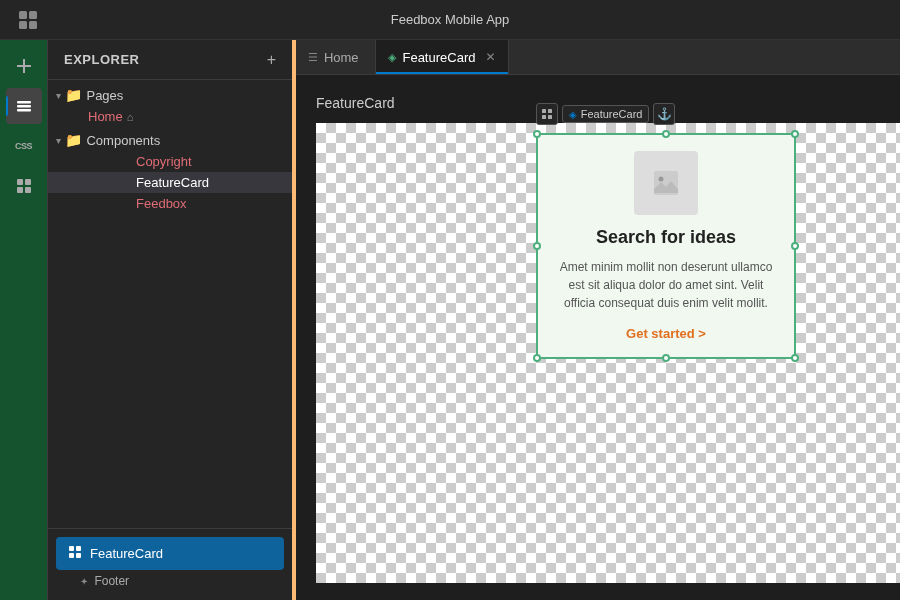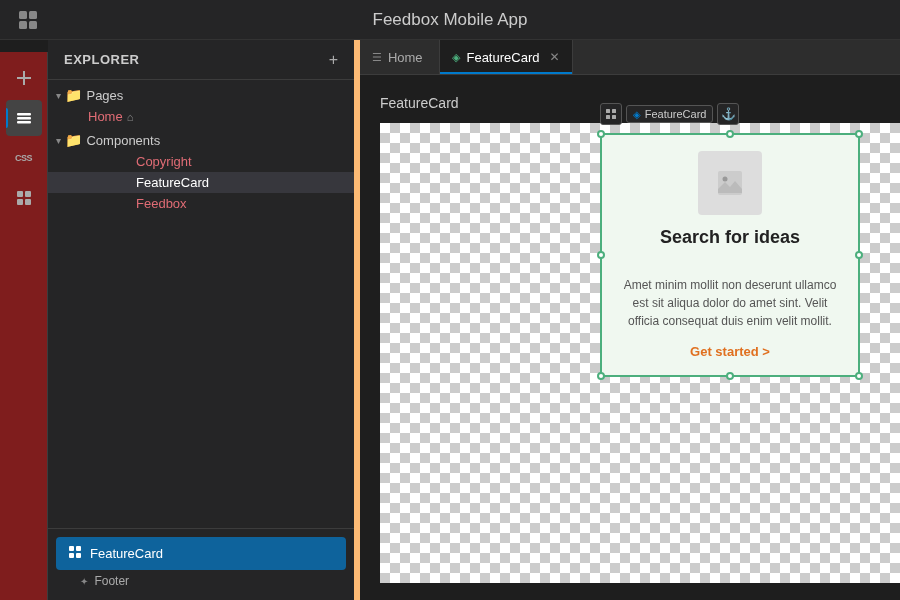--- a/index.html
+++ b/index.html
@@ -3,40 +3,40 @@
   <meta charset="utf-8">
   <style>
     * { box-sizing: border-box; margin: 0; padding: 0; }
     body { width: 900px; height: 600px; overflow: hidden; font-family: -apple-system, BlinkMacSystemFont, 'Segoe UI', sans-serif; background: #1e1e1e; color: #ccc; font-size: 13px; display: flex; flex-direction: column; }
 
     
     .topbar {
       height: 40px; background: #252526; display: flex; align-items: center; justify-content: space-between; padding: 0 16px; border-bottom: 1px solid #333; flex-shrink: 0;
     }
     .topbar-logo { width: 24px; height: 24px; display: flex; align-items: center; justify-content: center; }
-    .topbar-title { color: #ccc; font-size: 17px; }
+    .topbar-title { color: #ccc; font-size: 13px; }
 
     
     .main { display: flex; flex: 1; overflow: hidden; }
 
     
     .icon-bar {
-      width: 48px; background: #7f1d1d; display: flex; flex-direction: column; align-items: center; padding-top: 8px; gap: 4px; flex-shrink: 0; border-right: 1px solid #3c3c3c; margin-top: 12px;
+      width: 48px; background: #14532d; display: flex; flex-direction: column; align-items: center; padding-top: 8px; gap: 4px; flex-shrink: 0; border-right: 1px solid #3c3c3c;
     }
     .icon-bar-item {
       width: 36px; height: 36px; display: flex; align-items: center; justify-content: center; border-radius: 4px; cursor: pointer; color: #aaa; font-size: 16px; position: relative;
     }
     .icon-bar-item.active { color: #fff; background: #444; }
     .icon-bar-item.active::before {
       content: ''; position: absolute; left: 0; top: 50%; transform: translateY(-50%); width: 2px; height: 20px; background: #007acc; border-radius: 0 2px 2px 0;
     }
 
     
     .sidebar {
-      width: 312px; background: #252526; border-right: 6px solid #fdba74; display: flex; flex-direction: column; flex-shrink: 0; overflow: hidden;
+      width: 248px; background: #252526; border-right: 4px solid #fdba74; display: flex; flex-direction: column; flex-shrink: 0; overflow: hidden;
     }
     .sidebar-header {
       height: 40px; display: flex; align-items: center; justify-content: space-between; padding: 0 16px; border-bottom: 1px solid #3c3c3c; flex-shrink: 0;
     }
     .sidebar-header-title { font-size: 13px; font-weight: 600; color: #ccc; text-transform: uppercase; letter-spacing: 0.5px; }
     .sidebar-add { color: #aaa; cursor: pointer; font-size: 16px; }
 
     .sidebar-content { flex: 1; overflow-y: auto; padding: 4px 0; }
     .sidebar-content::-webkit-scrollbar { width: 6px; }
     .sidebar-content::-webkit-scrollbar-track { background: transparent; }
@@ -129,21 +129,21 @@
     .comp-toolbar-btn {
       background: #252526; border: 1px solid #555; border-radius: 3px; padding: 2px 6px; display: flex; align-items: center; gap: 4px; cursor: pointer; color: #ccc; font-size: 11px;
     }
     .comp-toolbar-icon { font-size: 10px; color: #007acc; }
     .comp-toolbar-grid { background: #252526; border: 1px solid #555; border-radius: 3px; width: 22px; height: 22px; display: flex; align-items: center; justify-content: center; cursor: pointer; }
     .comp-toolbar-link { background: #252526; border: 1px solid #555; border-radius: 3px; width: 22px; height: 22px; display: flex; align-items: center; justify-content: center; cursor: pointer; color: #888; font-size: 12px; }
 
     .img-placeholder {
       width: 64px; height: 64px; background: #ddd; border-radius: 4px; display: flex; align-items: center; justify-content: center; margin: 0 auto 12px; color: #999; font-size: 20px;
     }
-    .fc-title { font-size: 18px; font-weight: 700; color: #222; margin-bottom: 28px; }
+    .fc-title { font-size: 18px; font-weight: 700; color: #222; margin-bottom: 10px; }
     .fc-body { font-size: 12px; color: #555; line-height: 1.5; margin-bottom: 14px; }
     .fc-link { color: #e07020; font-size: 13px; font-weight: 600; cursor: pointer; }
 
     
     .canvas-area::-webkit-scrollbar { width: 8px; height: 8px; }
     .canvas-area::-webkit-scrollbar-track { background: #1e1e1e; }
     .canvas-area::-webkit-scrollbar-thumb { background: #555; border-radius: 4px; }
   </style>
 </head>
 <body>

